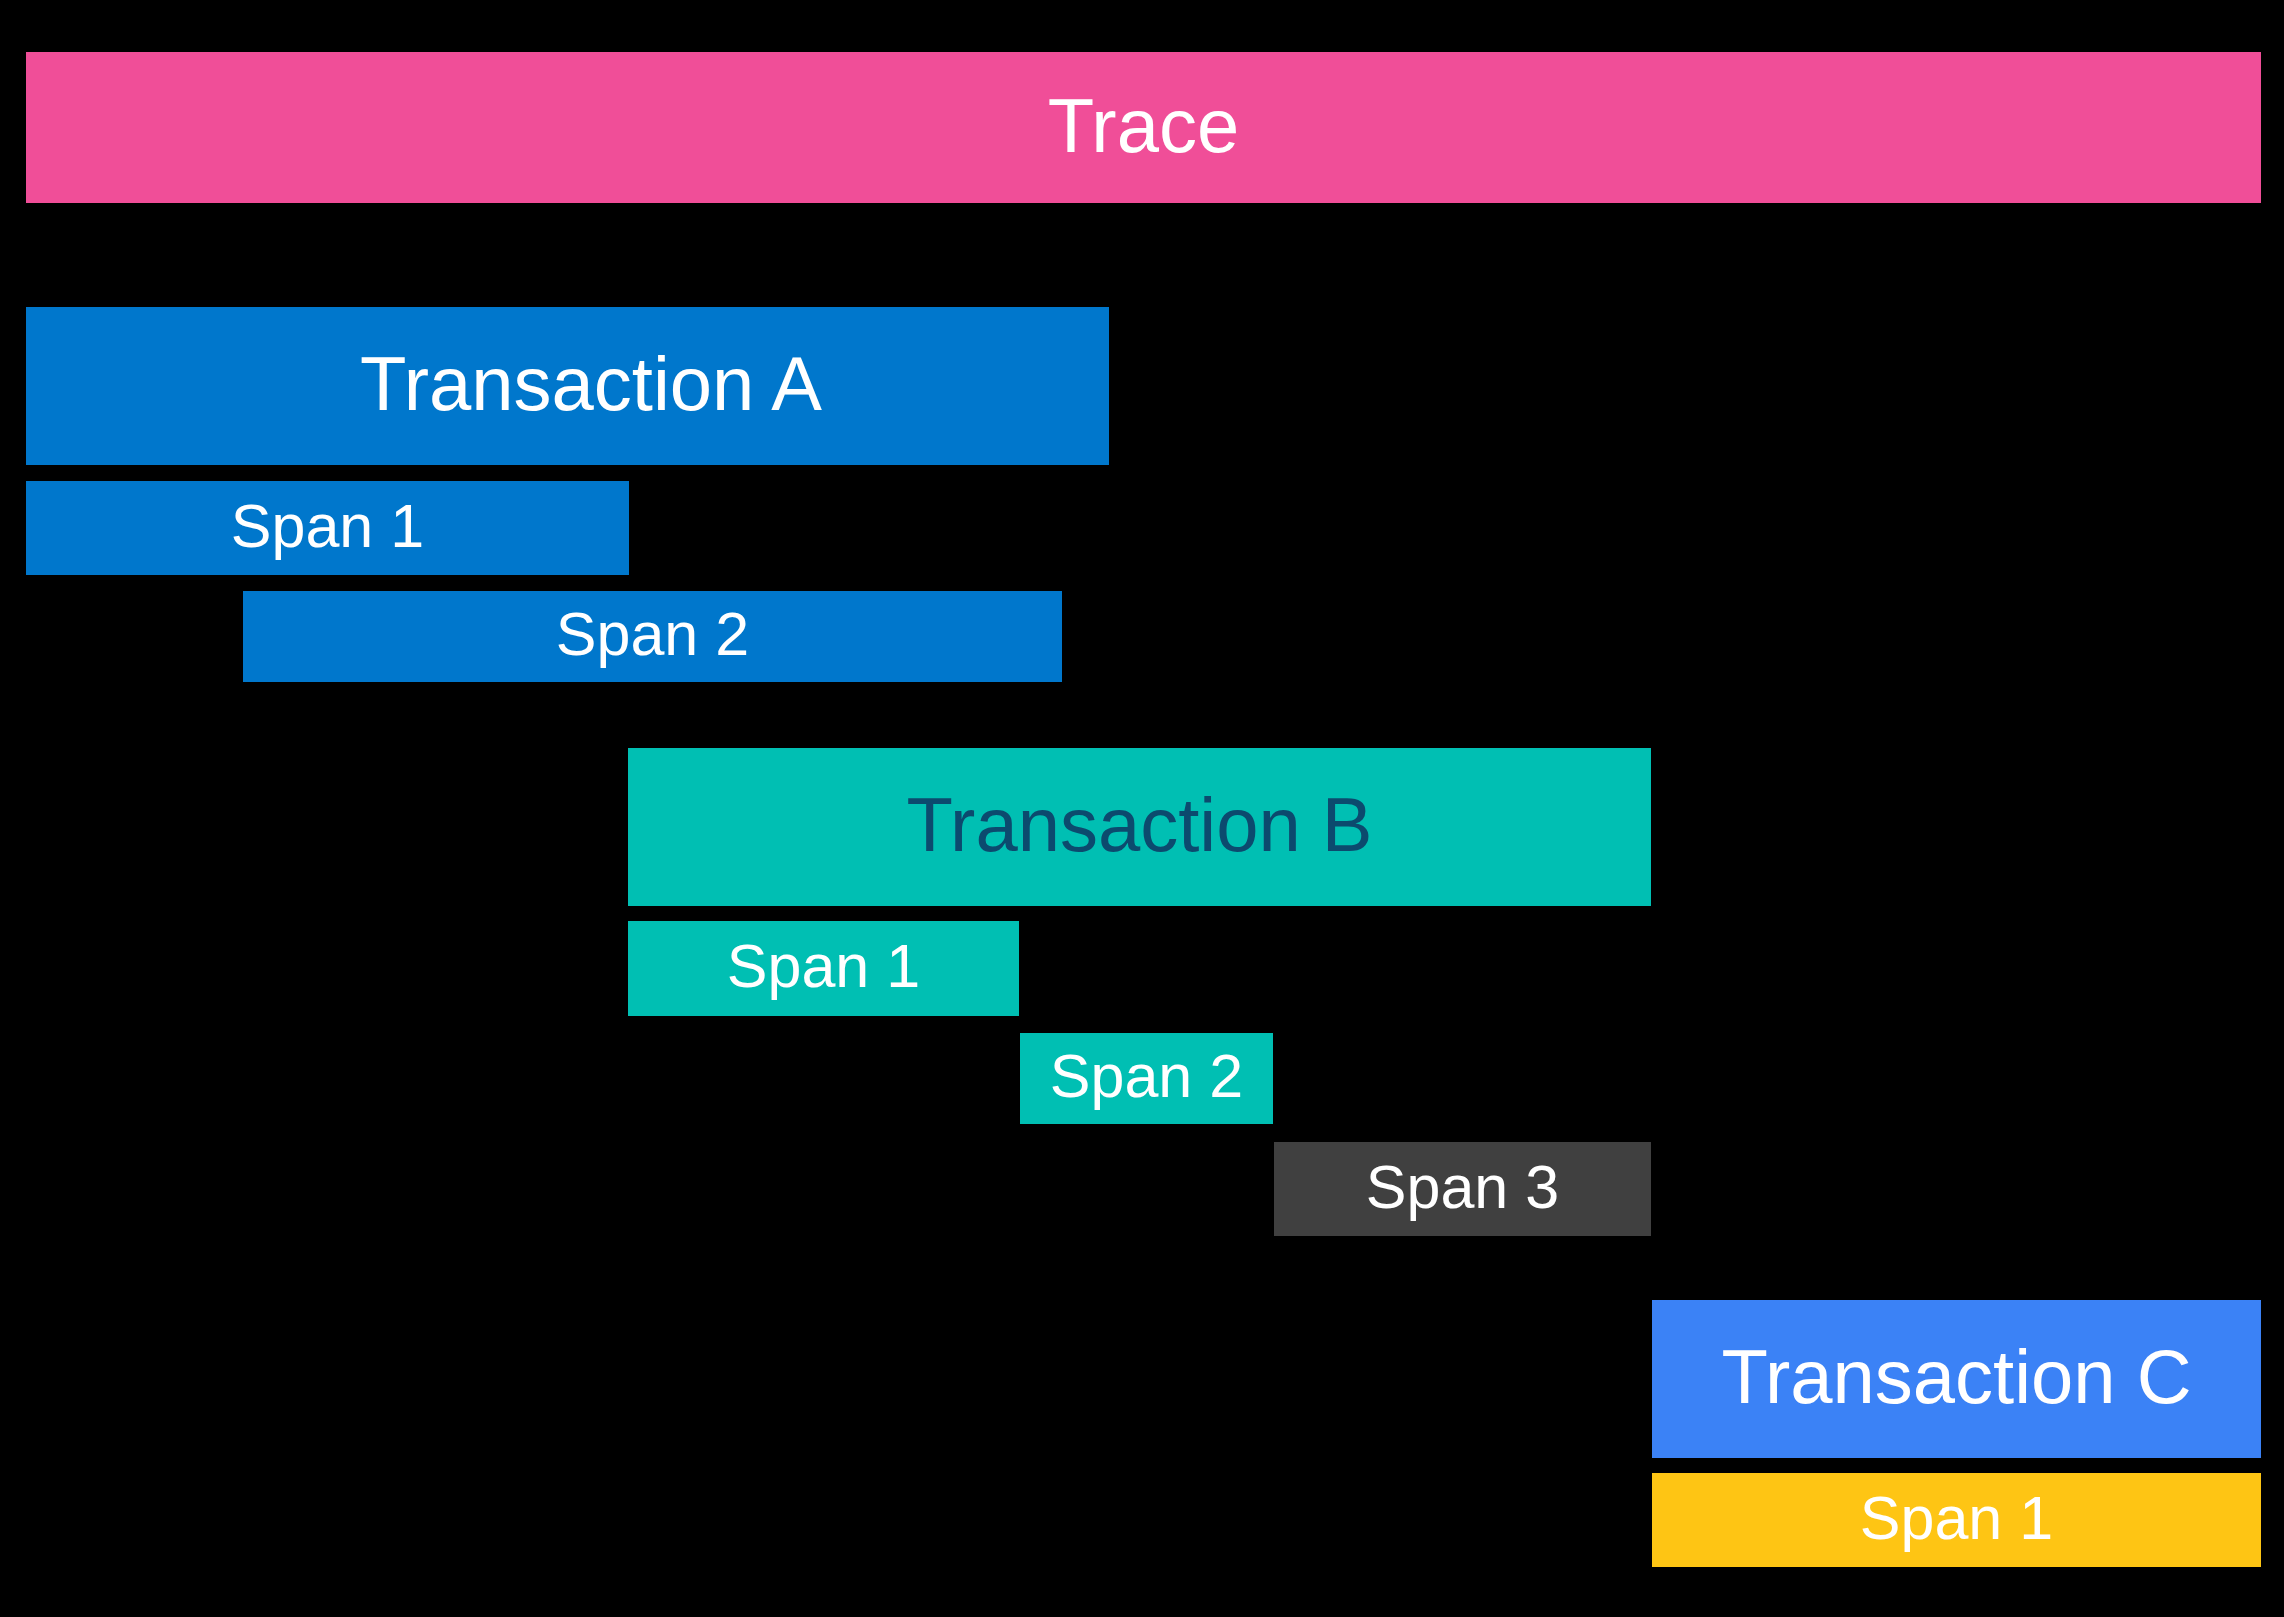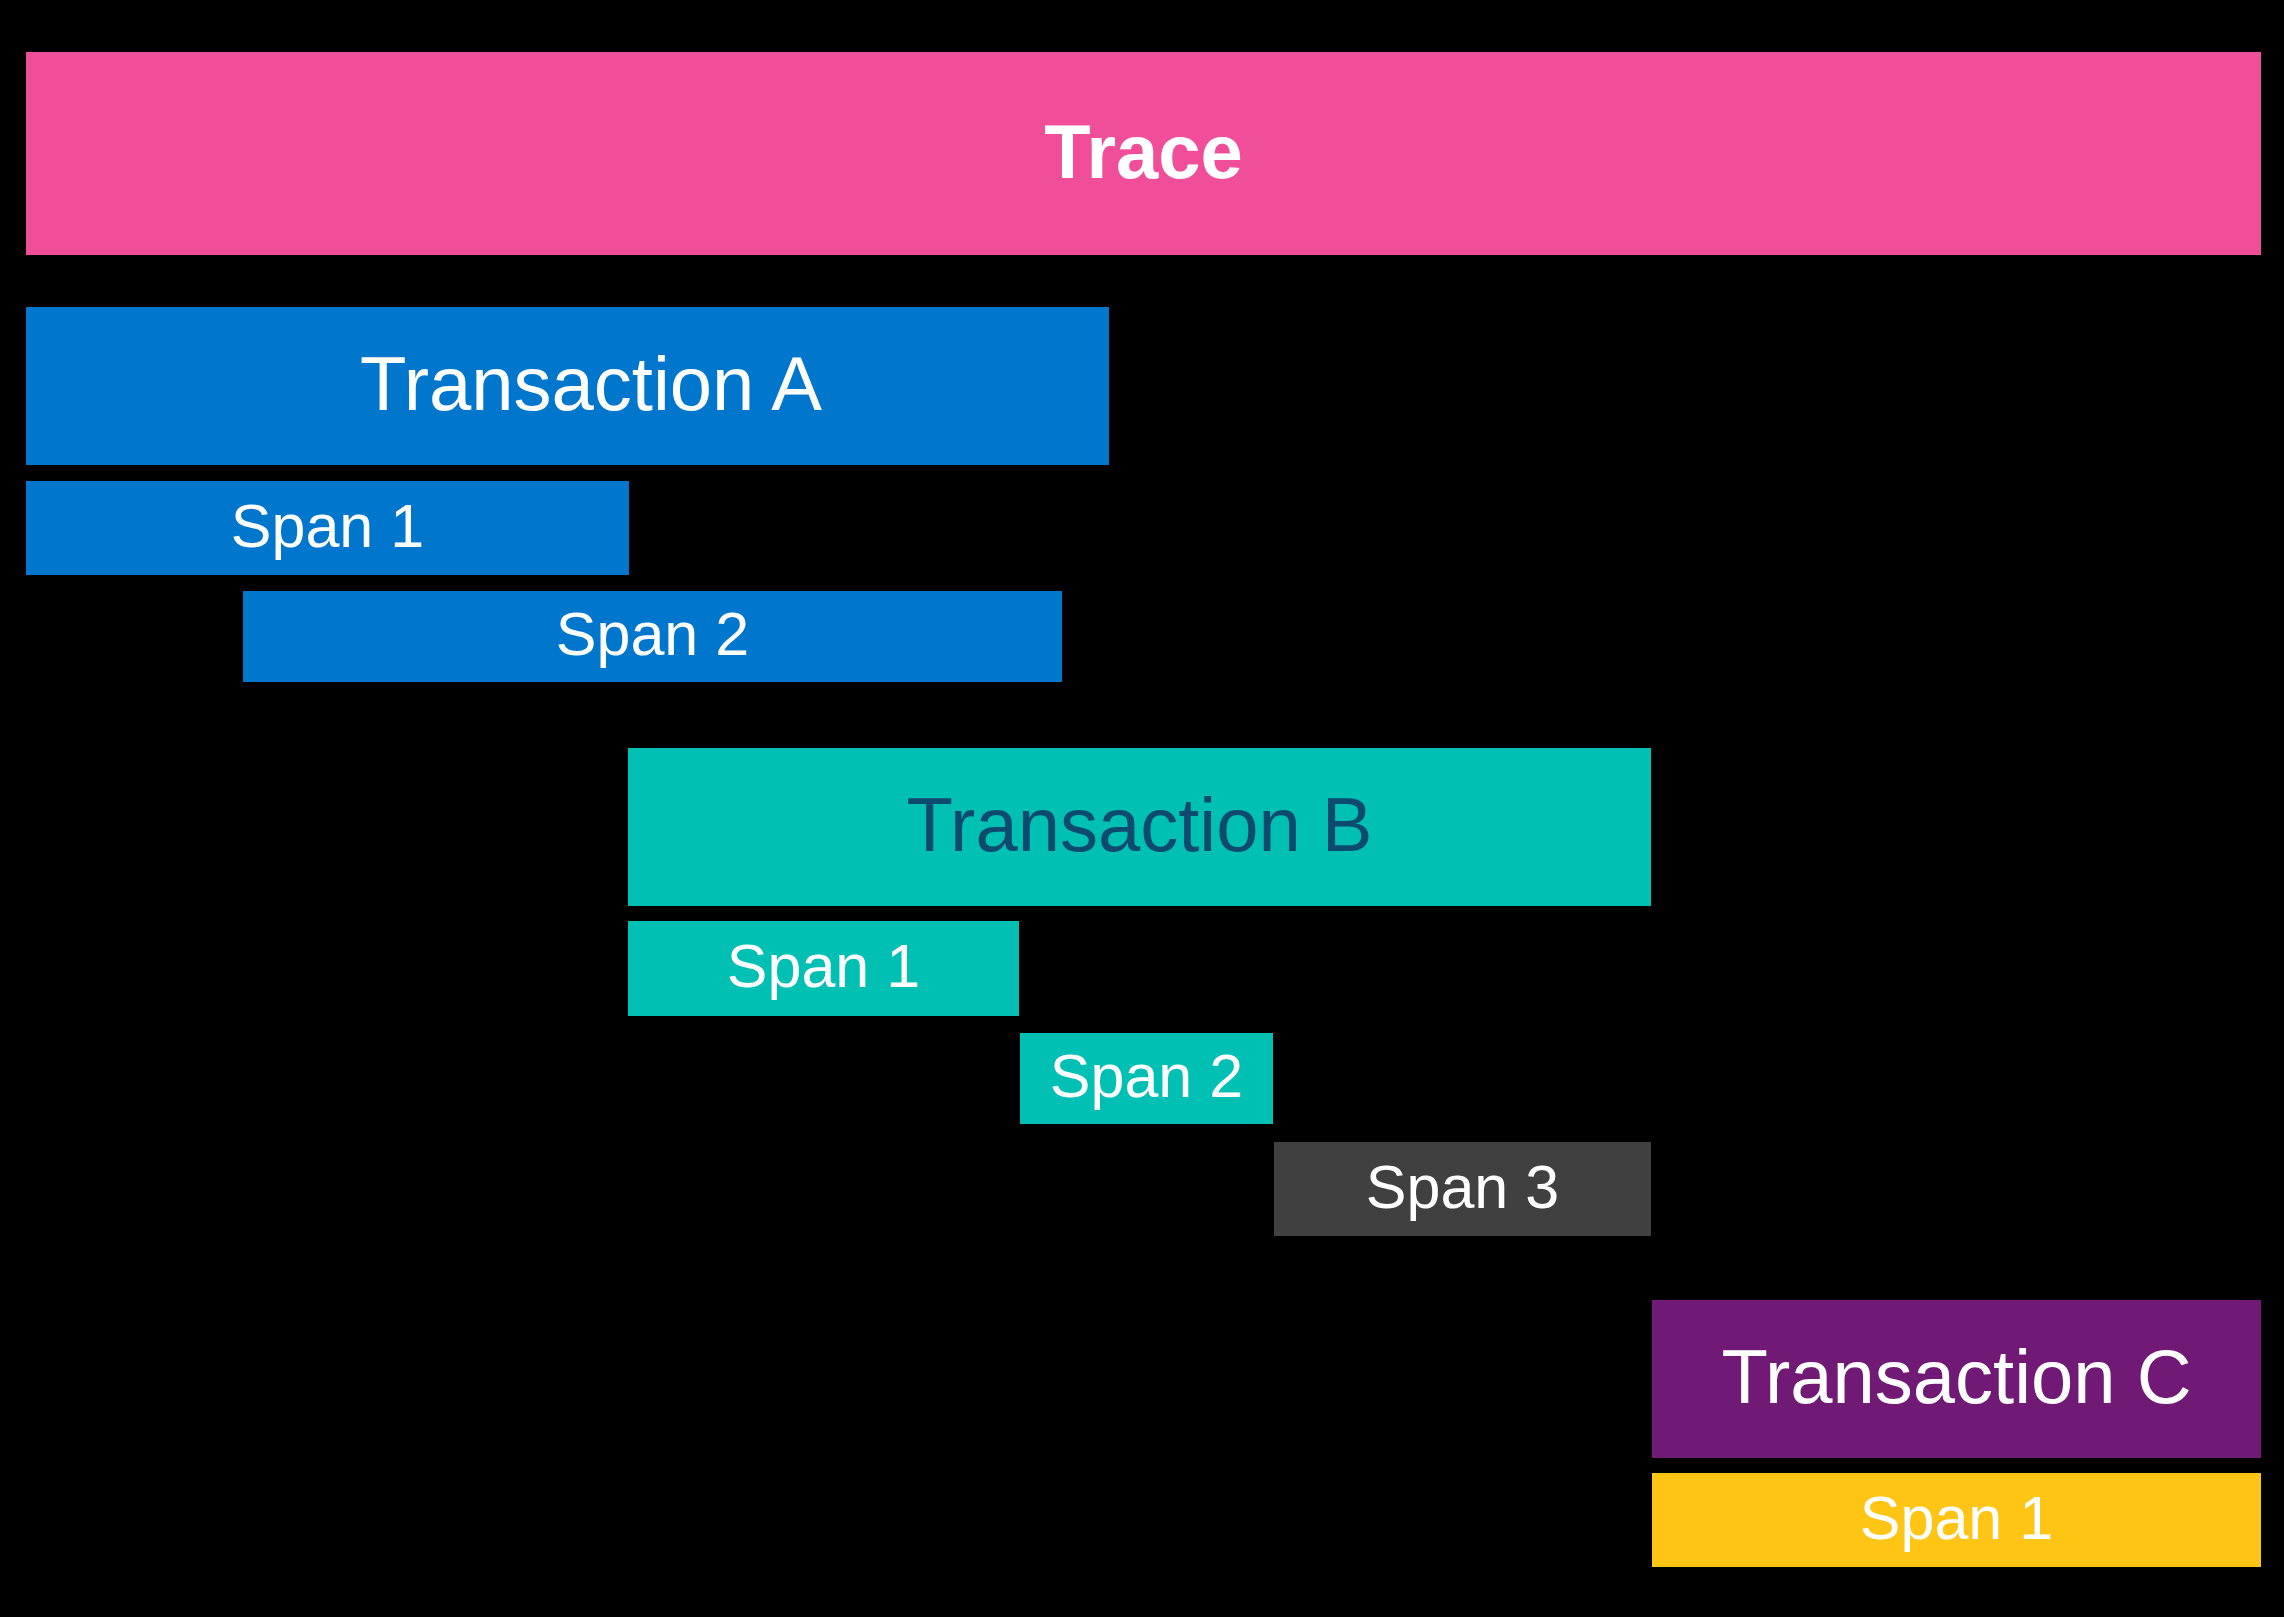--- a/index.html
+++ b/index.html
@@ -31,21 +31,21 @@
     white-space: nowrap;
   }
   .bar .bar-label {
     display: block;
     transform: translateY(-1.6px);
   }
   .title-bar { font-size: 76px; }
   .span-bar  { font-size: 61px; }
 
   
-  .trace        { left: 26px;   top: 52px;   width: 2235px; height: 203px; font-weight: bold; }
+  .trace        { left: 26px;   top: 52px;   width: 2235px; height: 151px; }
 
   
   .tx-a         { left: 26px;   top: 307px;  width: 1036px; height: 158px; }
   .tx-a-span1   { left: 26px;   top: 481px;  width: 603px;  height: 94px; }
   .tx-a-span2   { left: 243px;  top: 591px;  width: 819px; height: 91px; }
 
   
   .tx-b         { left: 628px;  top: 748px;  width: 1023px; height: 158px; }
   .tx-b-span1   { left: 628px;  top: 921px; width: 391px;  height: 95px; }
   .tx-b-span2   { left: 1020px; top: 1033px; width: 253px;  height: 91px; }
@@ -85,21 +85,21 @@
   </div>
 
   <div class="bar span-bar tx-b-span2" style="background: rgb(0, 191, 179); color: rgb(255, 255, 255);">
     <span class="bar-label">Span 2</span>
   </div>
 
   <div class="bar span-bar tx-b-span3" style="background: #404040; color: rgb(255, 255, 255);">
     <span class="bar-label">Span 3</span>
   </div>
 
-  <div class="bar title-bar tx-c" style="background: #701a75; color: rgb(255, 255, 255);">
+  <div class="bar title-bar tx-c" style="background: #3b82f6; color: rgb(255, 255, 255);">
     <span class="bar-label">Transaction C</span>
   </div>
 
   <div class="bar span-bar tx-c-span1" style="background: rgb(254, 197, 20); color: rgb(255, 255, 255);">
     <span class="bar-label">Span 1</span>
   </div>
 
 </div>
 
 

